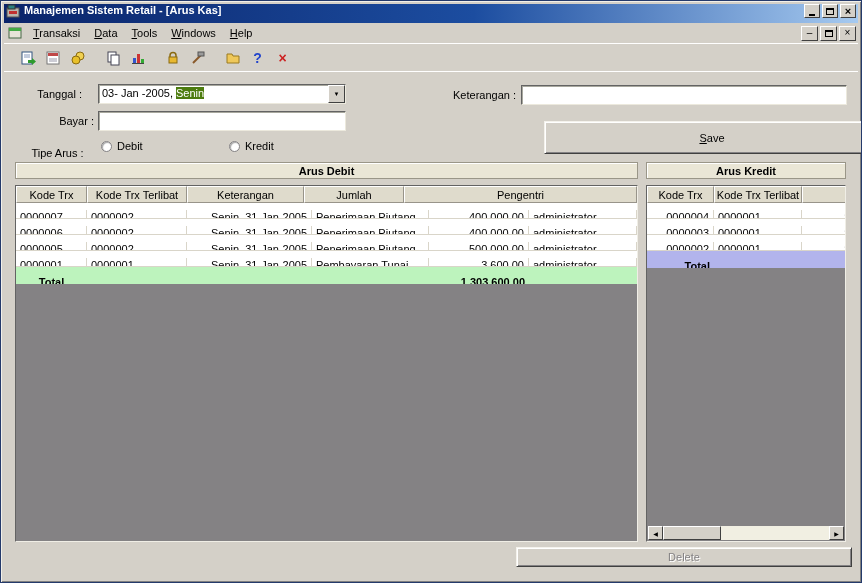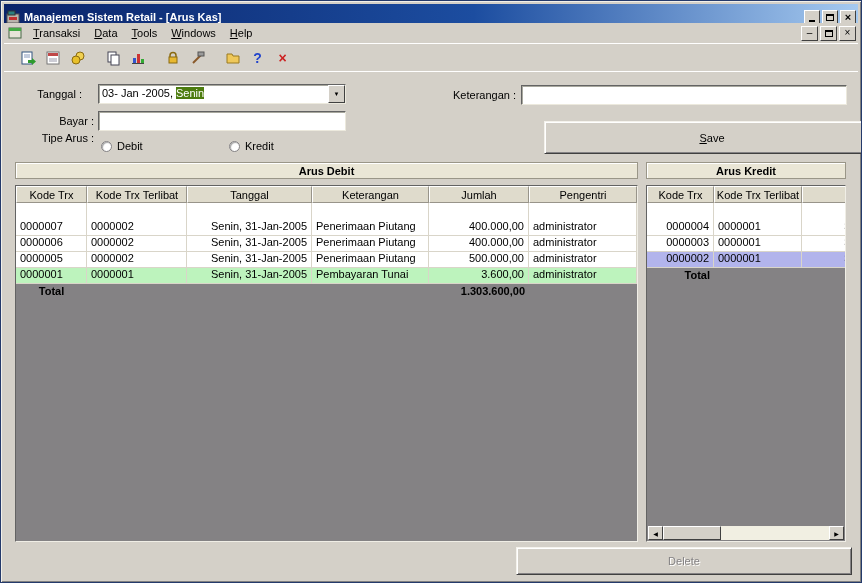--- a/index.html
+++ b/index.html
@@ -7,21 +7,21 @@
   .window {
     position:relative; width:862px; height:583px; background:#D4D0C8;
     border:1px solid #243a6b;
     box-shadow: inset 1px 1px 0 #f2f0ea, inset -1px -1px 0 #808080;
     overflow:hidden; font-size:11px; color:#000;
   }
   
   .titlebar {
     position:absolute; left:3px; top:3px; width:854px; height:26px;
     background:linear-gradient(to right,#0A246A 0%,#1C4DA0 55%,#A6CAF0 100%);
-    display:flex; align-items:center; padding:0 2px;
+    display:flex; align-items:flex-start; padding:0 2px;
   }
   .titlebar .title { color:#fff; font-weight:bold; font-size:11px; margin-left:4px; flex:1; white-space:nowrap; }
   .tb-btn {
     width:16px; height:14px; background:#D4D0C8; margin-left:2px;
     border:1px solid; border-color:#fff #404040 #404040 #fff;
     display:flex; align-items:center; justify-content:center;
     font-size:9px; font-weight:bold; line-height:1; cursor:default;
   }
   .glyph-min { display:block; width:6px; height:2px; background:#000; margin-top:8px; }
   .glyph-max { display:block; width:8px; height:7px; border:1px solid #000; border-top-width:2px; }
@@ -71,21 +71,21 @@
     background:#fff; border:1px solid; border-color:#636363 #ece9dd #ece9dd #636363;
     box-shadow: inset 1px 1px 0 #a8a89e; }
   .btn {
     background:#D4D0C8; border:1px solid; border-color:#f4f2ec #404040 #404040 #f4f2ec;
     box-shadow: inset 1px 1px 0 #fff, inset -1px -1px 0 #848284;
     display:flex; align-items:center; justify-content:center; font-size:11px; cursor:default;
   }
   .save-btn { position:absolute; left:515px; top:120px; width:336px; height:33px;margin-left:28px; }
   .save-btn .accel { display:inline-block; }
   .save-btn .accel::first-letter { text-decoration:underline; }
-  .delete-btn { position:absolute; left:515px; top:546px; width:336px; height:28px;
+  .delete-btn { position:absolute; left:515px; top:546px; width:336px; height:20px;
     color:#848284; text-shadow:1px 1px 0 #fff; }
   .radio-row { position:absolute; display:flex; align-items:center; gap:5px; }
   .radio {
     width:11px; height:11px; border-radius:50%; background:#fff;
     border:1px solid #848284; box-shadow: inset 1px 1px 1px rgba(0,0,0,.35);
   }
   
   .panel { position:absolute; top:161px; }
   .panel-debit { left:14px; width:623px; height:380px; }
   .panel-kredit { left:645px; width:200px; height:380px; }
@@ -101,21 +101,21 @@
   .grid-header { display:flex; height:17px; }
   .gh-cell {
     background:#DFDBCC; border-top:1px solid #fff; border-left:1px solid #fff;
     border-right:1px solid #98948a; border-bottom:1px solid #98948a;
     display:flex; align-items:center; justify-content:center;
     white-space:nowrap; overflow:hidden; flex-shrink:0;
   }
   .grid-row { display:flex; height:16px; background:#fff; }
   .g-cell {
     border-right:1px solid #D9D5C9; border-bottom:1px solid #D9D5C9;
-    line-height:15px; white-space:nowrap; overflow:hidden; padding:16px 4px; flex-shrink:0;
+    line-height:15px; white-space:nowrap; overflow:hidden; padding:0 4px; flex-shrink:0;margin-top:7px;
   }
   .dc0{width:71px}.dc1{width:100px}.dc2{width:125px}.dc3{width:117px}.dc4{width:100px}.dc5{flex:1;width:auto}
   .kc0{width:67px}.kc1{width:88px}.kc2{flex:1;width:auto;padding-left:42px}
   .ra{text-align:right}.ca{text-align:center}
   .total-debit { background:#BDF3BD; height:17px; font-weight:bold; }
   .total-debit .g-cell { border-right:none; border-bottom:none; line-height:17px; }
   .total-kredit { background:#B2B4EC; height:17px; font-weight:bold; }
   .total-kredit .g-cell { border-right:none; border-bottom:none; line-height:17px; }
   .splitter { position:absolute; left:637px; top:161px; width:8px; height:380px; cursor:col-resize; }
   
@@ -256,37 +256,36 @@
   <span class="label" style="left:437px; top:88px; width:78px;">Keterangan :</span>
   <input class="textbox" style="left: 520px; top: 84px; width: 326px;" value="">
 
   <span class="label" style="left:30px; top:114px; width:63px;">Bayar :</span>
   <input class="textbox" style="left: 97px; top: 110px; width: 248px;" value="">
 
   <div class="btn save-btn">
       <span class="accel">Save</span>
     </div>
 
-  <span class="label" style="left:20px; top:131px; width:73px;">Tipe Arus :</span>
+  <span class="label" style="left:20px; top:146px; width:73px;text-align:center;">Tipe Arus :</span>
   <div class="radio-row" style="left:100px; top:139px;">
     <span class="radio"></span>
     <span>Debit</span>
   </div>
   <div class="radio-row" style="left:228px; top:139px;">
     <span class="radio"></span>
     <span>Kredit</span>
   </div>
 
   <div class="panel panel-debit">
     <div class="panel-title">Arus Debit</div>
     <div class="grid">
       <div class="grid-header">
         <div class="gh-cell dc0">Kode Trx</div>
         <div class="gh-cell dc1">Kode Trx Terlibat</div>
-        <div class="gh-cell dc2">Tanggal</div>
         <div class="gh-cell dc3">Keterangan</div>
         <div class="gh-cell dc4">Jumlah</div>
         <div class="gh-cell dc5">Pengentri</div>
       </div>
       <div class="grid-row">
         <div class="g-cell dc0">0000007</div>
         <div class="g-cell dc1">0000002</div>
         <div class="g-cell dc2 ra">Senin, 31-Jan-2005</div>
         <div class="g-cell dc3">Penerimaan Piutang</div>
         <div class="g-cell dc4 ra">400.000,00</div>

